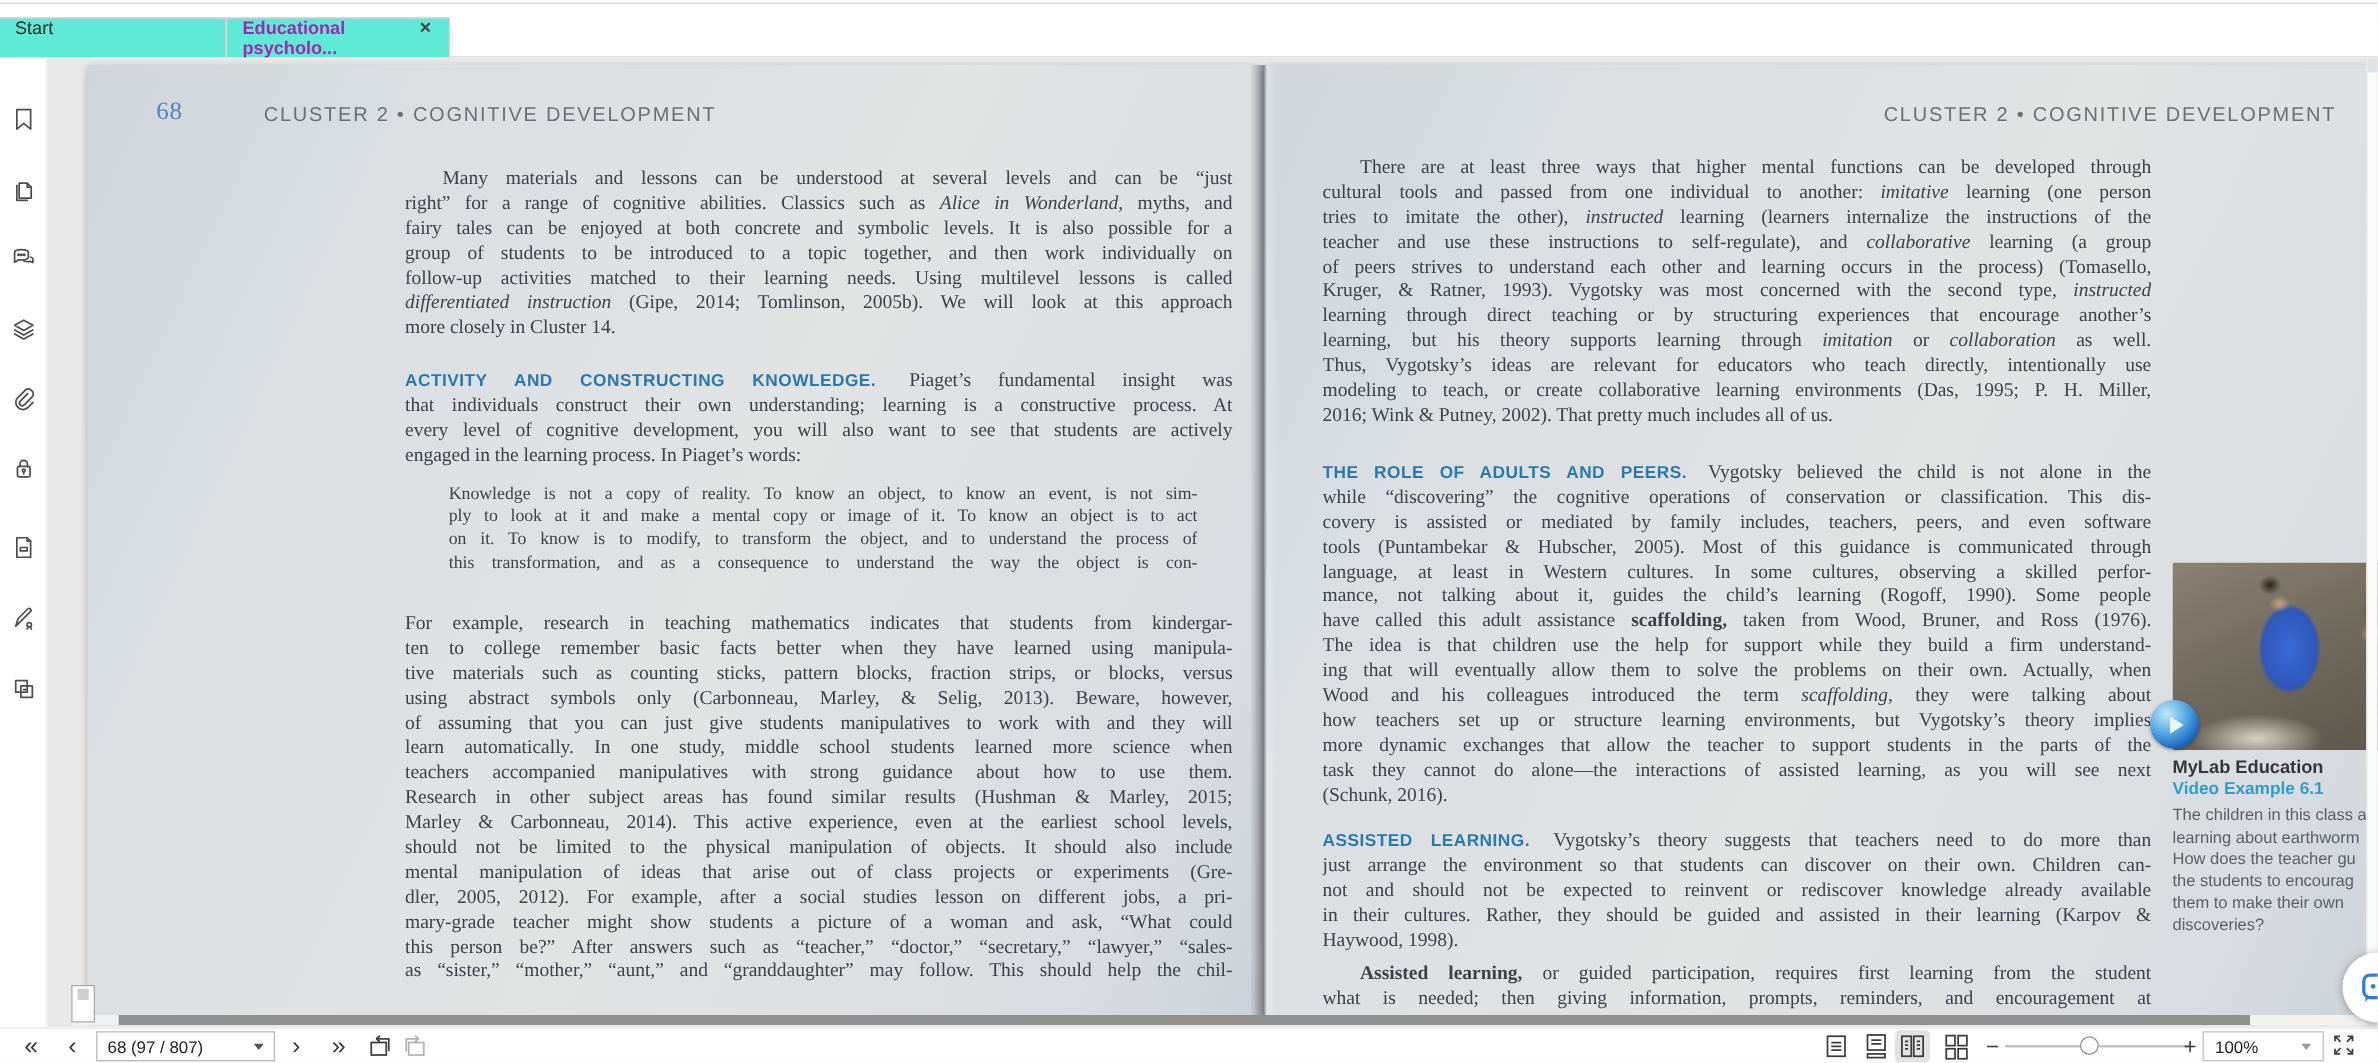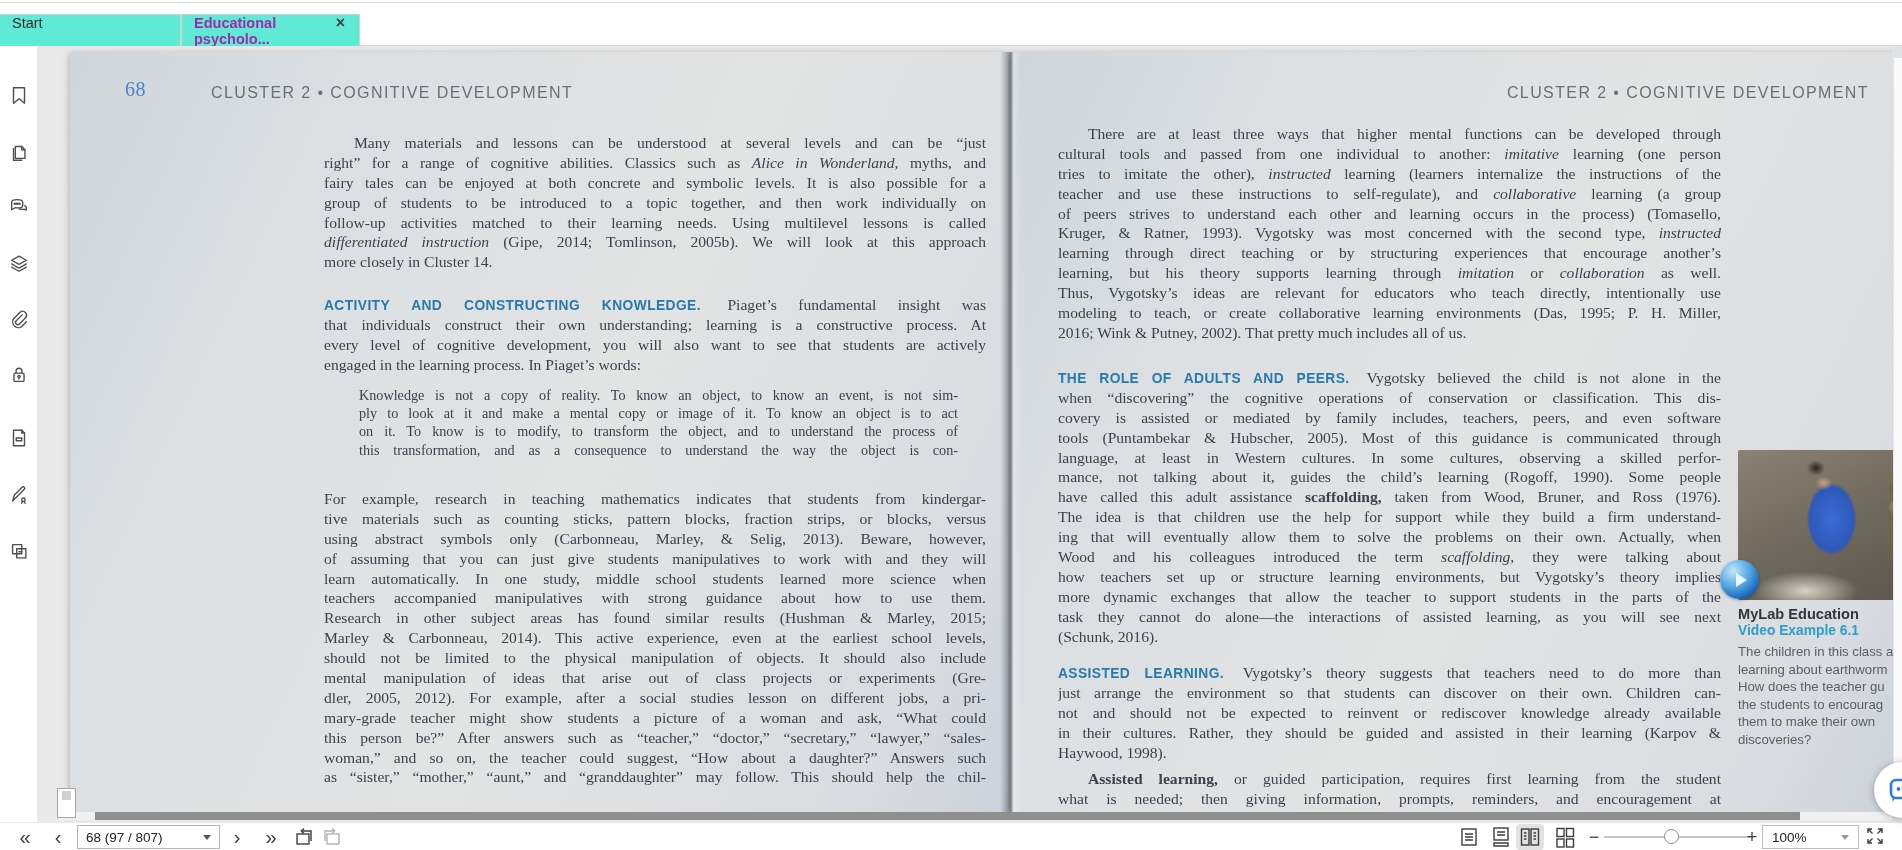--- a/index.html
+++ b/index.html
@@ -187,33 +187,33 @@
       <div class="bl nj">engaged in the learning process. In Piaget’s words:</div>
     </div>
   <div class="block quote" style="left:289px; top:334px; width:599px;">
       <div class="bl">Knowledge is not a copy of reality. To know an object, to know an event, is not sim-</div>
       <div class="bl">ply to look at it and make a mental copy or image of it. To know an object is to act</div>
       <div class="bl">on it. To know is to modify, to transform the object, and to understand the process of</div>
       <div class="bl">this transformation, and as a consequence to understand the way the object is con-</div>
     </div>
   <div class="block" style="left:254px; top:437px; width:662px;">
       <div class="bl">For example, research in teaching mathematics indicates that students from kindergar-</div>
+      <div class="bl">ten to college remember basic facts better when they have learned using manipula-</div>
       <div class="bl">tive materials such as counting sticks, pattern blocks, fraction strips, or blocks, versus</div>
       <div class="bl">using abstract symbols only (Carbonneau, Marley, &amp; Selig, 2013). Beware, however,</div>
       <div class="bl">of assuming that you can just give students manipulatives to work with and they will</div>
       <div class="bl">learn automatically. In one study, middle school students learned more science when</div>
       <div class="bl">teachers accompanied manipulatives with strong guidance about how to use them.</div>
       <div class="bl">Research in other subject areas has found similar results (Hushman &amp; Marley, 2015;</div>
       <div class="bl">Marley &amp; Carbonneau, 2014). This active experience, even at the earliest school levels,</div>
       <div class="bl">should not be limited to the physical manipulation of objects. It should also include</div>
       <div class="bl">mental manipulation of ideas that arise out of class projects or experiments (Gre-</div>
       <div class="bl">dler, 2005, 2012). For example, after a social studies lesson on different jobs, a pri-</div>
       <div class="bl">mary-grade teacher might show students a picture of a woman and ask, “What could</div>
       <div class="bl">this person be?” After answers such as “teacher,” “doctor,” “secretary,” “lawyer,” “sales-</div>
-      <div class="bl">woman,” and so on, the teacher could suggest, “How about a daughter?” Answers such</div>
       <div class="bl">as “sister,” “mother,” “aunt,” and “granddaughter” may follow. This should help the chil-</div>
     </div>
 </div>
 
 <div class="page page-right">
   <span class="rhead">CLUSTER 2 • COGNITIVE DEVELOPMENT</span>
   <div class="block" style="left:47px; top:72px;  width:663px;">
       <div class="bl"><span class="ind"></span>There are at least three ways that higher mental functions can be developed through</div>
       <div class="bl">cultural tools and passed from one individual to another: <i>imitative</i> learning (one person</div>
       <div class="bl">tries to imitate the other), <i>instructed</i> learning (learners internalize the instructions of the</div>
@@ -221,21 +221,21 @@
       <div class="bl">of peers strives to understand each other and learning occurs in the process) (Tomasello,</div>
       <div class="bl">Kruger, &amp; Ratner, 1993). Vygotsky was most concerned with the second type, <i>instructed</i></div>
       <div class="bl">learning through direct teaching or by structuring experiences that encourage another’s</div>
       <div class="bl">learning, but his theory supports learning through <i>imitation</i> or <i>collaboration</i> as well.</div>
       <div class="bl">Thus, Vygotsky’s ideas are relevant for educators who teach directly, intentionally use</div>
       <div class="bl">modeling to teach, or create collaborative learning environments (Das, 1995; P. H. Miller,</div>
       <div class="bl nj">2016; Wink &amp; Putney, 2002). That pretty much includes all of us.</div>
     </div>
   <div class="block" style="left:47px; top:316px; width:663px;">
       <div class="bl"><span class="runhead">THE ROLE OF ADULTS AND PEERS.</span> Vygotsky believed the child is not alone in the</div>
-      <div class="bl">when “discovering” the cognitive operations of conservation or classification. This dis-</div>
+      <div class="bl">while “discovering” the cognitive operations of conservation or classification. This dis-</div>
       <div class="bl">covery is assisted or mediated by family includes, teachers, peers, and even software</div>
       <div class="bl">tools (Puntambekar &amp; Hubscher, 2005). Most of this guidance is communicated through</div>
       <div class="bl">language, at least in Western cultures. In some cultures, observing a skilled perfor-</div>
       <div class="bl">mance, not talking about it, guides the child’s learning (Rogoff, 1990). Some people</div>
       <div class="bl">have called this adult assistance <b>scaffolding,</b> taken from Wood, Bruner, and Ross (1976).</div>
       <div class="bl">The idea is that children use the help for support while they build a firm understand-</div>
       <div class="bl">ing that will eventually allow them to solve the problems on their own. Actually, when</div>
       <div class="bl">Wood and his colleagues introduced the term <i>scaffolding,</i> they were talking about</div>
       <div class="bl">how teachers set up or structure learning environments, but Vygotsky’s theory implies</div>
       <div class="bl">more dynamic exchanges that allow the teacher to support students in the parts of the</div>

